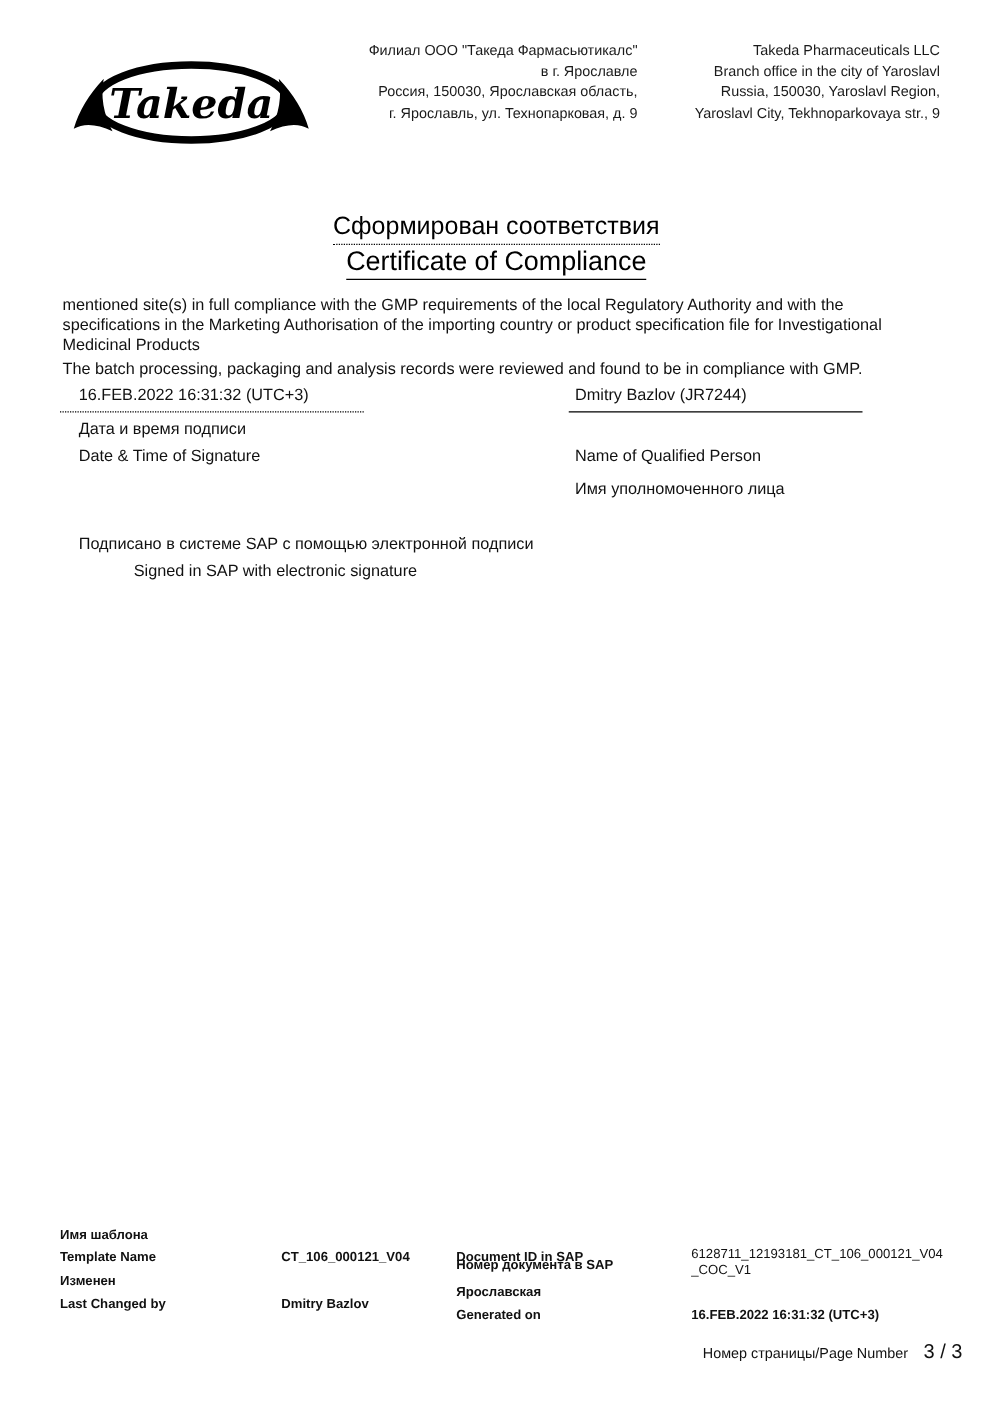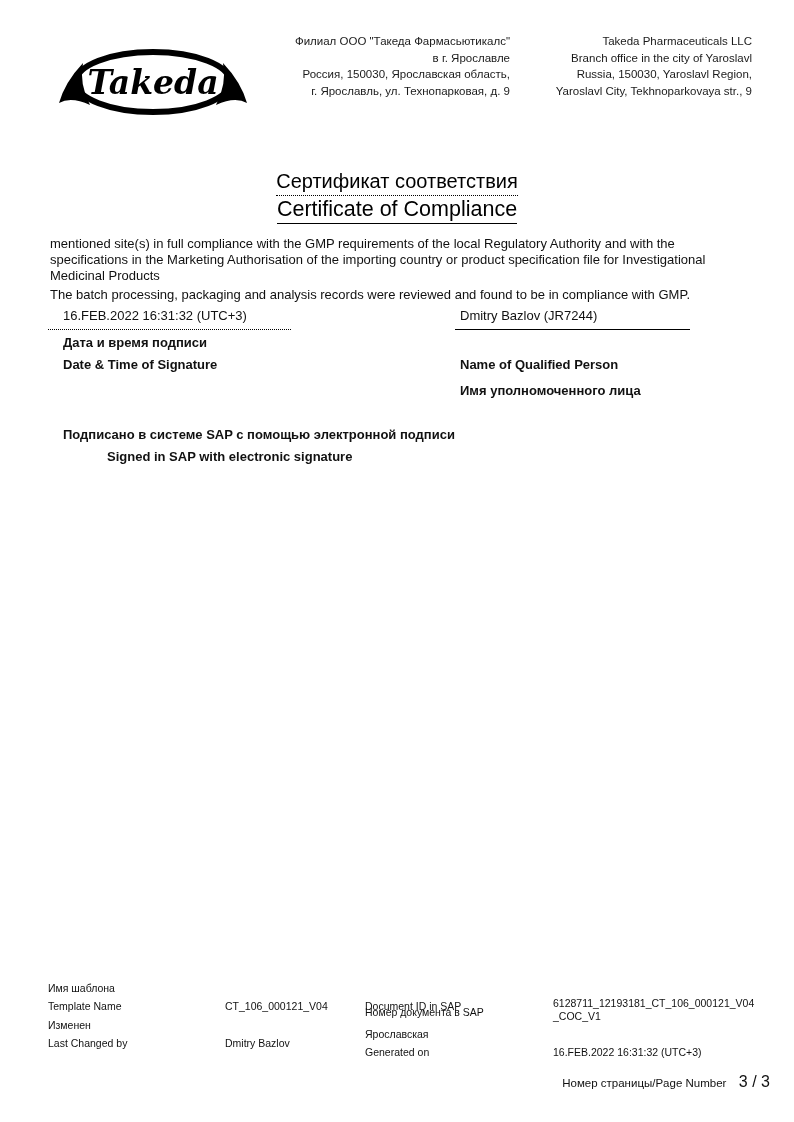--- a/index.html
+++ b/index.html
@@ -35,22 +35,22 @@
   }
   .body-text {
     font-size: 13px;
     line-height: 16.2px;
     white-space: pre-line;
     color: #111;
   }
   .sig-value { font-size: 13px; color: #111; }
   .sig-line-dotted { border-top: 1.5px dotted #000; height: 0; }
   .sig-line-solid  { border-top: 1.5px solid #000; height: 0; }
-  .sig-label { font-size: 13px; color: #111; font-weight: bold; }
-  .foot { font-size: 10.5px; color: #111; white-space: nowrap; }
+  .sig-label { font-size: 13px; color: #111; }
+  .foot { font-size: 10.5px; color: #111; white-space: nowrap; font-weight: bold; }
   .foot-wrap {
     font-size: 10.5px; color: #111;
     width: 205px; line-height: 13px;
     word-break: break-all; white-space: normal;
   }
   .pagenum-label { font-size: 11.5px; color: #111; }
   .pagenum-value { font-size: 16px; color: #111; margin-left: 8px; }
 </style>
 </head>
 <body>
@@ -68,21 +68,21 @@
 в г. Ярославле
 Россия, 150030, Ярославская область,
 г. Ярославль, ул. Технопарковая, д. 9</div>
 
   <div class="abs addr" style="top:33px; right:42px; width:300px;">Takeda Pharmaceuticals LLC
 Branch office in the city of Yaroslavl
 Russia, 150030, Yaroslavl Region,
 Yaroslavl City, Tekhnoparkovaya str., 9</div>
 
   <div class="abs title-wrap" style="top:170px; left:0;">
-    <span class="title-ru">Сертификат соответствия</span>
+    <span class="title-ru">Сформирован соответствия</span>
   </div>
   <div class="abs body-text" style="left:50px; top:236px; width:710px;">mentioned site(s) in full compliance with the GMP requirements of the local Regulatory Authority and with the
 specifications in the Marketing Authorisation of the importing country or product specification file for Investigational
 Medicinal Products</div>
 
   <div class="abs title-wrap" style="top:197px; left:0;">
     <span class="title-en">Certificate of Compliance</span>
   </div>
 
   <div class="abs body-text" style="left:50px; top:287px; width:710px;">The batch processing, packaging and analysis records were reviewed and found to be in compliance with GMP.</div>

